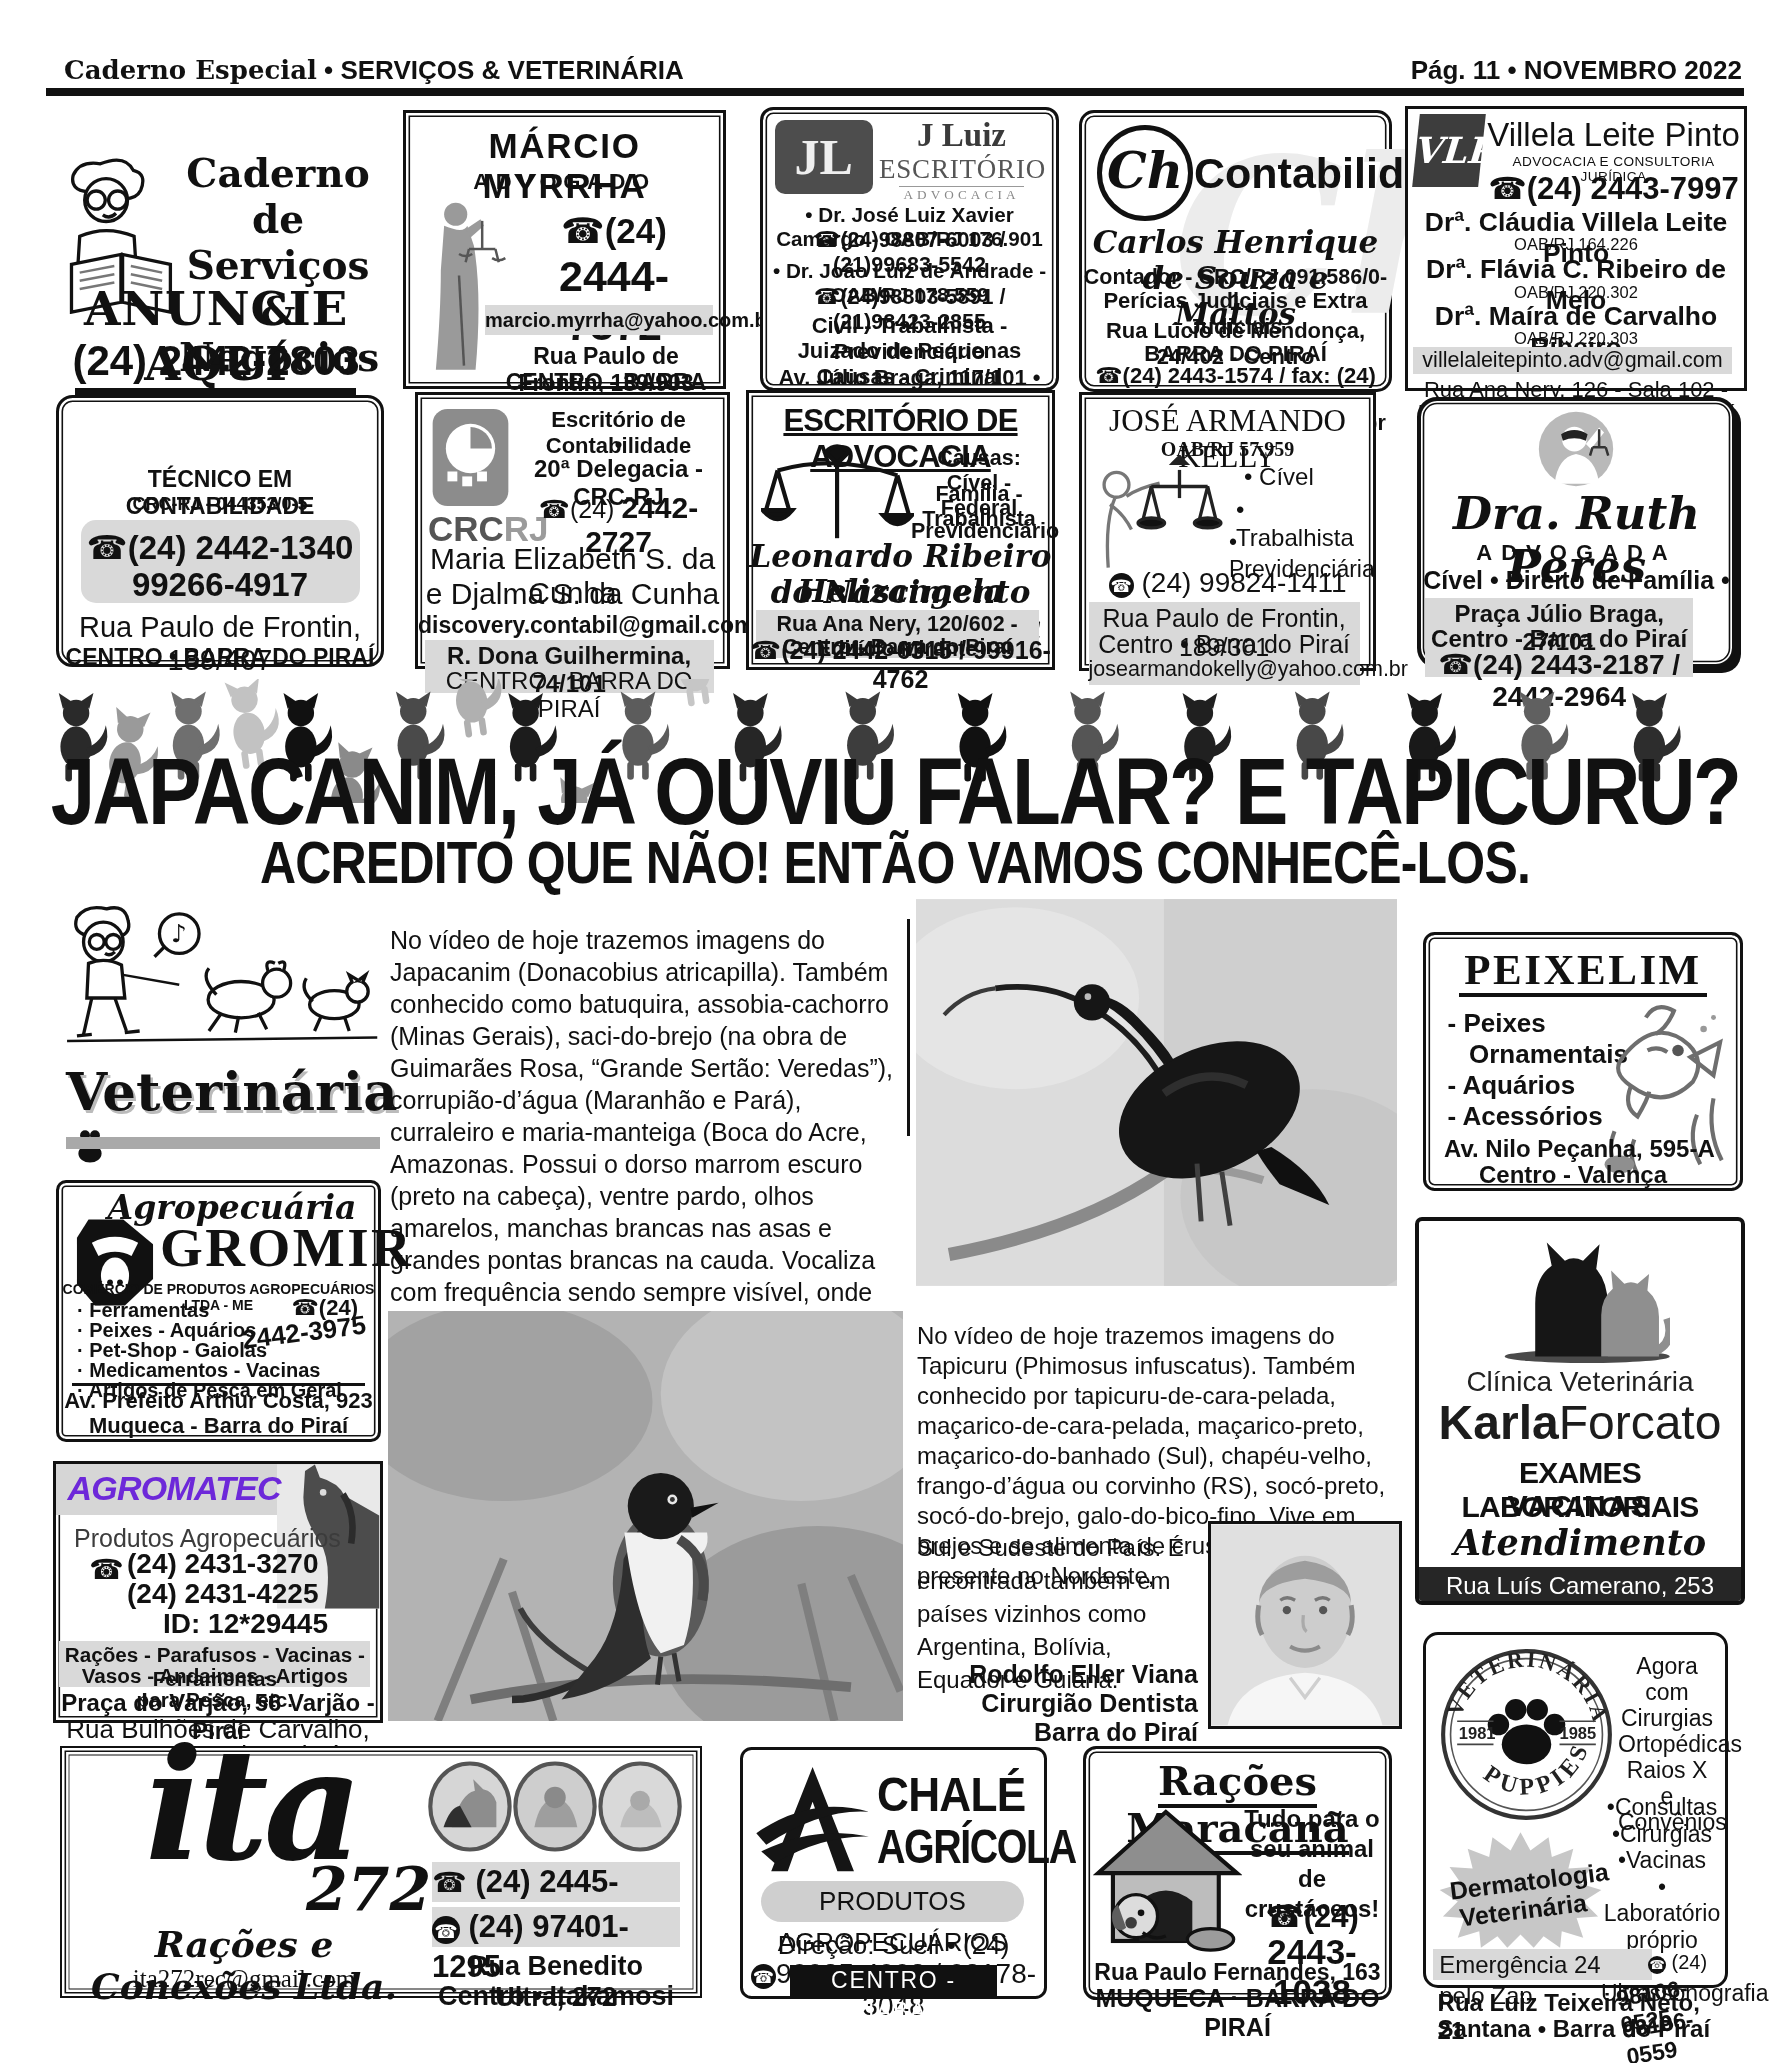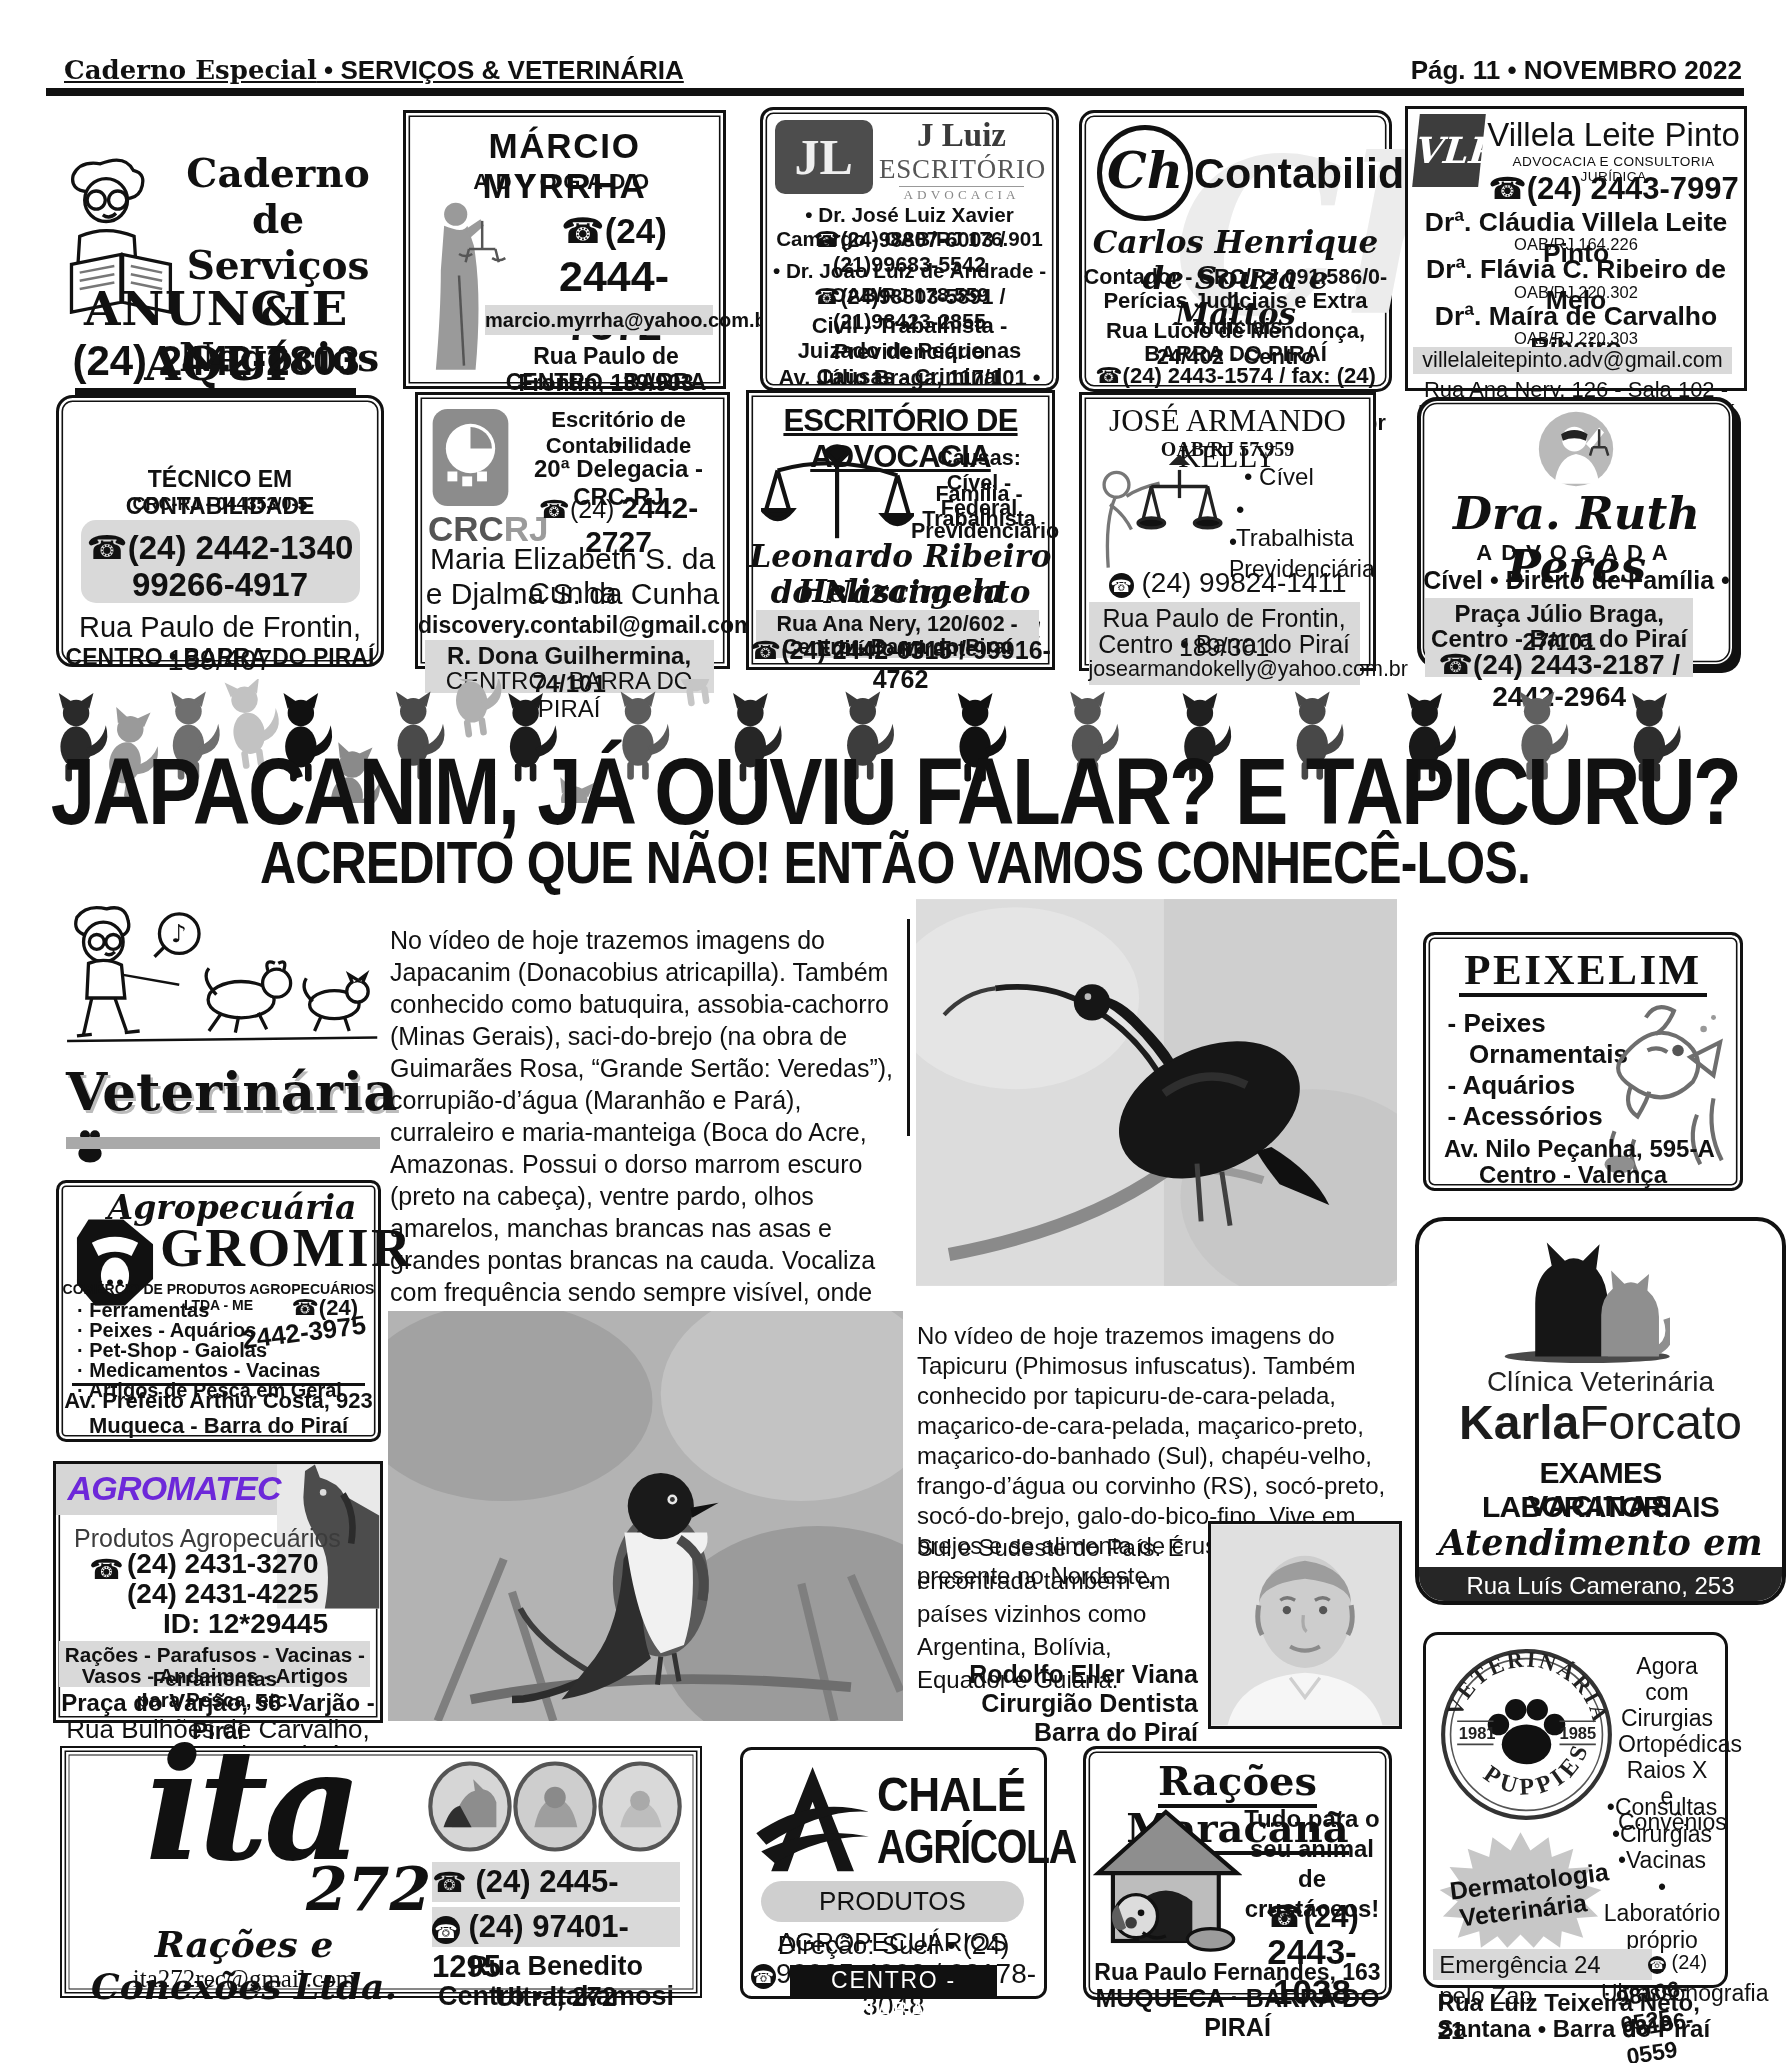--- a/index.html
+++ b/index.html
@@ -20,21 +20,21 @@
   .wa span{font-size:.68em;position:relative;top:-.12em;}
   .cats use:nth-of-type(4n+2){transform:rotate(9deg);transform-box:fill-box;transform-origin:center;}
   .cats use:nth-of-type(4n){transform:rotate(-8deg);transform-box:fill-box;transform-origin:center;}
   .hl{font-weight:bold;letter-spacing:-2.5px;transform:scaleY(1.18);transform-origin:top center;}
 </style>
 </head>
 <body>
 
 <div id="page">
 
-  <div class="abs" style="left:64px;top:55px;font-size:26px;text-decoration:underline;">
+  <div class="abs" style="left:64px;top:55px;font-size:26px;">
     <span class="dj b">Caderno Especial</span><span class="b"> • SERVIÇOS &amp; VETERINÁRIA</span>
   </div>
   <div class="abs b" style="right:48px;top:55px;font-size:26px;">Pág. 11 • NOVEMBRO 2022</div>
   <div class="rule" style="left:46px;top:88px;width:1698px;height:8.3px;"></div>
 
   <div class="abs" style="left:55px;top:150px;width:322px;height:240px;">
     <svg class="abs" style="left:0;top:6.6px;" width="136" height="157" viewBox="0 0 165 190">
       <g stroke="#111" stroke-width="4" fill="#fff">
         <path d="M40 42 Q18 40 22 22 Q30 4 55 8 Q85 -4 95 16 Q112 20 104 40 Q98 52 80 50 Z"></path>
         <circle cx="62" cy="52" r="26"></circle>
@@ -463,21 +463,21 @@
       </g>
       <circle cx="97" cy="62" r="7" fill="#555"></circle>
       <ellipse cx="26" cy="200" rx="18" ry="11" fill="#8f8f8f"></ellipse>
       <circle cx="128" cy="36" r="4" fill="#999"></circle>
         <circle cx="140" cy="22" r="3" fill="#999"></circle>
     </svg>
     <div class="abs b" style="left:18px;top:200px;font-size:24px;">Av. Nilo Peçanha, 595-A</div>
     <div class="abs b" style="left:53px;top:226px;font-size:24px;">Centro - Valença</div>
   </div>
 
-  <div class="box" style="left:1415px;top:1217px;width:322px;height:380px;border-radius:29px;border-width:4.1px;overflow:hidden;padding-left:41px;">
+  <div class="box" style="left:1415px;top:1217px;width:322px;height:380px;border-radius:7px;border-width:4.1px;overflow:hidden;">
     <svg class="abs" style="left:73px;top:10px;" width="178" height="132" viewBox="0 0 215 160">
       <ellipse cx="115" cy="152" rx="100" ry="8" fill="#4a4a4a"></ellipse>
       <path d="M52 152 L52 88 Q52 56 72 42 L66 14 L88 36 Q98 30 110 36 L130 16 L126 46 Q140 62 140 90 L140 152 Z" fill="#161616"></path>
       <path d="M132 152 L132 102 Q132 82 146 70 L144 48 L160 64 Q168 60 176 64 L190 52 L188 72 Q202 84 202 104 L202 152 Z" fill="#8f8f8f"></path>
       <path d="M198 146 Q222 134 212 106" stroke="#8f8f8f" stroke-width="10" fill="none"></path>
     </svg>
     <div class="abs ctr" style="left:0;top:145px;width:100%;font-size:28px;color:#222;">Clínica Veterinária</div>
     <div class="abs ctr" style="left:0;top:174px;width:100%;font-size:48px;color:#1c1c1c;"><span class="b">Karla</span><span style="font-weight:300;">Forcato</span></div>
     <div class="abs b ctr" style="left:0;top:235px;width:100%;font-size:30px;letter-spacing:-0.8px;">EXAMES LABORATORIAIS</div>
     <div class="abs b ctr" style="left:0;top:268px;width:100%;font-size:30px;letter-spacing:1.7px;">VACINAS</div>

